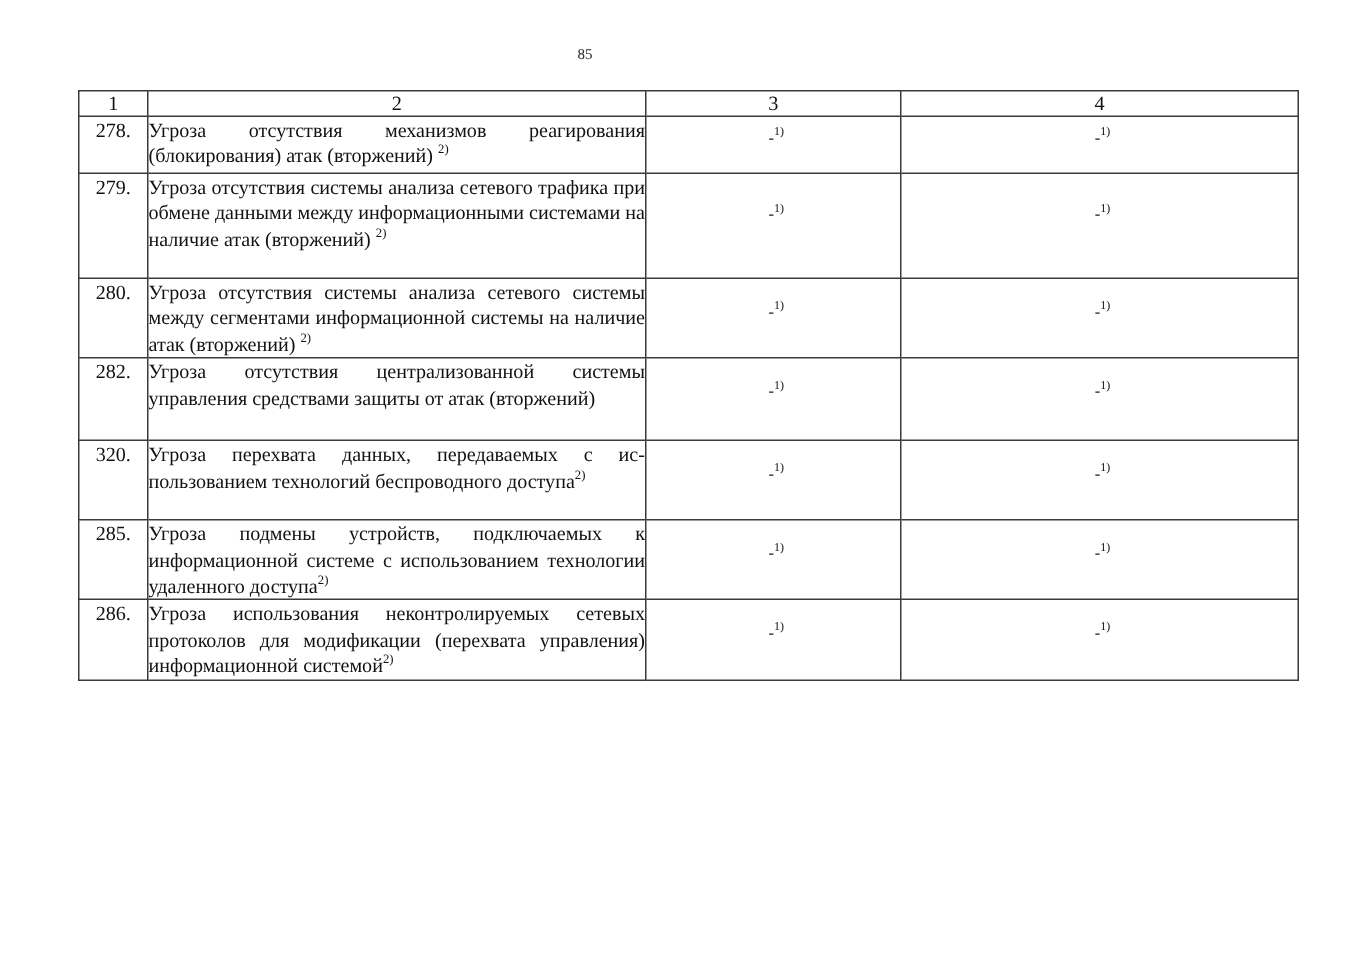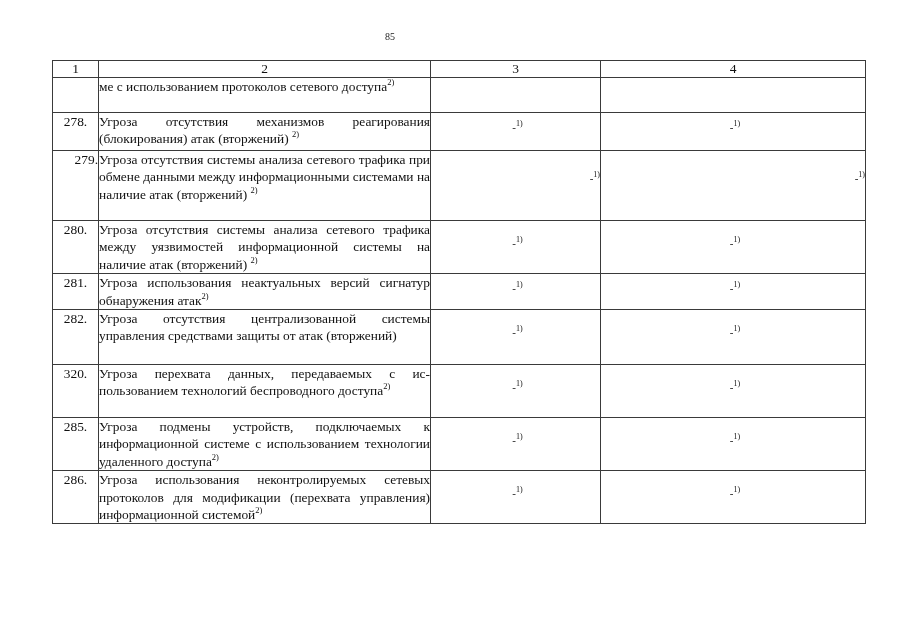--- a/index.html
+++ b/index.html
@@ -79,21 +79,21 @@
     }
     td.val .dash {
       font-size: 11px;
     }
     td.val sup.fn {
       font-size: 8px;
       vertical-align: 5px;
     }
     tr.r-cont td { height: 34px; }
     tr.r278 td { height: 37px; margin-top: 44px; }
-    tr.r279 td { height: 69px; text-align: right; }
+    tr.r279 td { height: 69px; }
     tr.r280 td { height: 52px; margin-left: 28px; }
     tr.r281 td { height: 34px; }
     tr.r282 td { height: 54px; }
     tr.r283 td { height: 34px; }
     tr.r284 td { height: 52px; }
     tr.r285 td { height: 52px; }
     tr.r286 td { height: 52px; margin-left: 27px; }
 
     tr.r279 td.val .val-inner,
     tr.r280 td.val .val-inner,
@@ -118,28 +118,20 @@
       <col class="c4">
   </colgroup>
   <tbody>
     <tr class="header-row">
       <td>1</td>
       <td>2</td>
       <td>3</td>
       <td>4</td>
     </tr>
 
-    <tr class="r-cont">
-      <td class="num"></td>
-      <td class="desc">
-          <span class="txt"><span>ме с использованием протоколов сетевого дос­тупа</span><sup class="fn">2)</sup></span>
-        </td>
-      <td class="val"></td>
-      <td class="val"></td>
-    </tr>
 
     <tr class="r278">
       <td class="num">278.</td>
       <td class="desc">
           <span class="txt"><span>Угроза отсутствия механизмов реагирования (блокирования) атак (вторжений) </span><sup class="fn">2)</sup></span>
         </td>
       <td class="val"><span class="val-inner"><span class="dash">-</span><sup class="fn">1)</sup></span></td>
       <td class="val"><span class="val-inner"><span class="dash">-</span><sup class="fn">1)</sup></span></td>
     </tr>
 
@@ -148,34 +140,26 @@
       <td class="desc">
           <span class="txt"><span>Угроза отсутствия системы анализа сетевого трафика при обмене данными между информа­ционными системами на наличие атак (вторже­ний) </span><sup class="fn">2)</sup></span>
         </td>
       <td class="val"><span class="val-inner"><span class="dash">-</span><sup class="fn">1)</sup></span></td>
       <td class="val"><span class="val-inner"><span class="dash">-</span><sup class="fn">1)</sup></span></td>
     </tr>
 
     <tr class="r280">
       <td class="num">280.</td>
       <td class="desc">
-          <span class="txt"><span>Угроза отсутствия системы анализа сетевого трафика между уязвимостей информационной системы на наличие атак (вторжений) </span><sup class="fn">2)</sup></span>
+          <span class="txt"><span>Угроза отсутствия системы анализа сетевого системы между сегментами информационной системы на наличие атак (вторжений) </span><sup class="fn">2)</sup></span>
         </td>
       <td class="val"><span class="val-inner"><span class="dash">-</span><sup class="fn">1)</sup></span></td>
       <td class="val"><span class="val-inner"><span class="dash">-</span><sup class="fn">1)</sup></span></td>
     </tr>
 
-    <tr class="r281">
-      <td class="num">281.</td>
-      <td class="desc">
-          <span class="txt"><span>Угроза использования неактуальных версий сигнатур обнаружения атак</span><sup class="fn">2)</sup></span>
-        </td>
-      <td class="val"><span class="val-inner"><span class="dash">-</span><sup class="fn">1)</sup></span></td>
-      <td class="val"><span class="val-inner"><span class="dash">-</span><sup class="fn">1)</sup></span></td>
-    </tr>
 
     <tr class="r282">
       <td class="num">282.</td>
       <td class="desc">
           <span class="txt"><span>Угроза отсутствия централизованной системы управления средствами защиты от атак (вторже­ний)</span><sup class="fn"></sup></span>
         </td>
       <td class="val"><span class="val-inner"><span class="dash">-</span><sup class="fn">1)</sup></span></td>
       <td class="val"><span class="val-inner"><span class="dash">-</span><sup class="fn">1)</sup></span></td>
     </tr>
 

